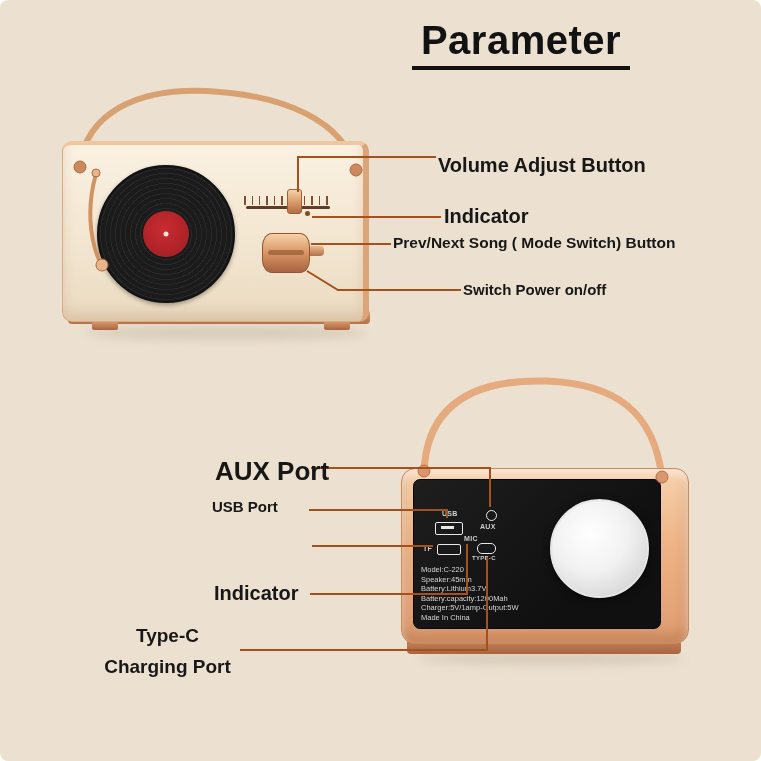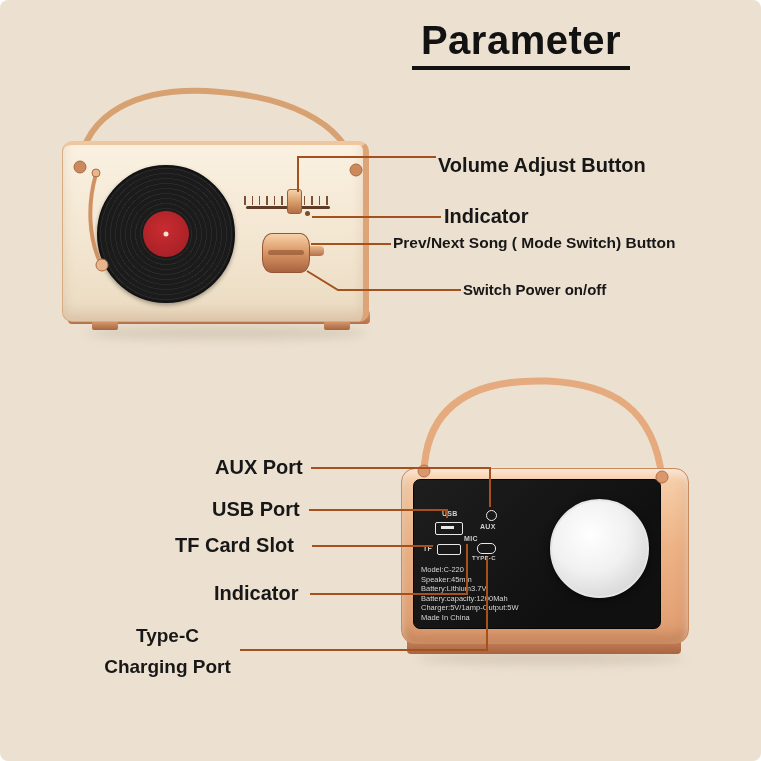--- a/index.html
+++ b/index.html
@@ -65,22 +65,22 @@
   .tf-slot{position:absolute;left:23px;top:64px;width:22px;height:9px;border:1.5px solid #e8e8e8;border-radius:2px;}
   .typec-port{position:absolute;left:63px;top:63px;width:17px;height:9px;border:1.5px solid #e8e8e8;border-radius:5px;}
   .specs{position:absolute;left:7px;top:85px;width:150px;color:#d5d5d5;font-size:7.5px;line-height:9.5px;}
 
   
   .lbl{position:absolute;font-weight:bold;color:#171717;z-index:6;white-space:nowrap;}
   .lbl-volume{left:438px;top:154px;font-size:20px;}
   .lbl-ind1{left:444px;top:205px;font-size:20px;}
   .lbl-prev{left:393px;top:234px;font-size:15.5px;}
   .lbl-power{left:463px;top:281px;font-size:15px;}
-  .lbl-aux{left:215px;top:456px;font-size:20px;}
-  .lbl-usb{left:212px;top:498px;font-size:20px;}
+  .lbl-aux{left:215px;top:456px;font-size:26px;}
+  .lbl-usb{left:212px;top:498px;font-size:15px;}
   .lbl-tf{left:175px;top:534px;font-size:20px;}
   .lbl-ind2{left:214px;top:582px;font-size:20px;}
   .lbl-typec{left:100px;top:620px;width:135px;font-size:19px;line-height:31px;text-align:center;white-space:normal;}
 </style>
 </head>
 <body>
 
 <div class="stage">
 
   <svg class="abs under" width="761" height="761" viewBox="0 0 761 761">
@@ -154,20 +154,19 @@
     <path d="M 310 594 L 467 594 L 467 544" fill="none" stroke="#a4511e" stroke-width="2"></path>
     <path d="M 240 650 L 487 650 L 487 557" fill="none" stroke="#a4511e" stroke-width="2"></path>
   </svg>
 
   <div class="lbl lbl-volume">Volume Adjust Button</div>
   <div class="lbl lbl-ind1">Indicator</div>
   <div class="lbl lbl-power">Switch Power on/off</div>
   <div class="lbl lbl-prev">Prev/Next Song ( Mode Switch) Button</div>
   <div class="lbl lbl-aux">AUX Port</div>
   <div class="lbl lbl-usb">USB Port</div>
-  <div class="lbl lbl-tf">TF Card Slot</div>
   <div class="lbl lbl-ind2">Indicator</div>
   <div class="lbl lbl-typec">
     <div>Type-C</div>
     <div>Charging Port</div>
   </div>
 
 </div>
 
 </body></html>

